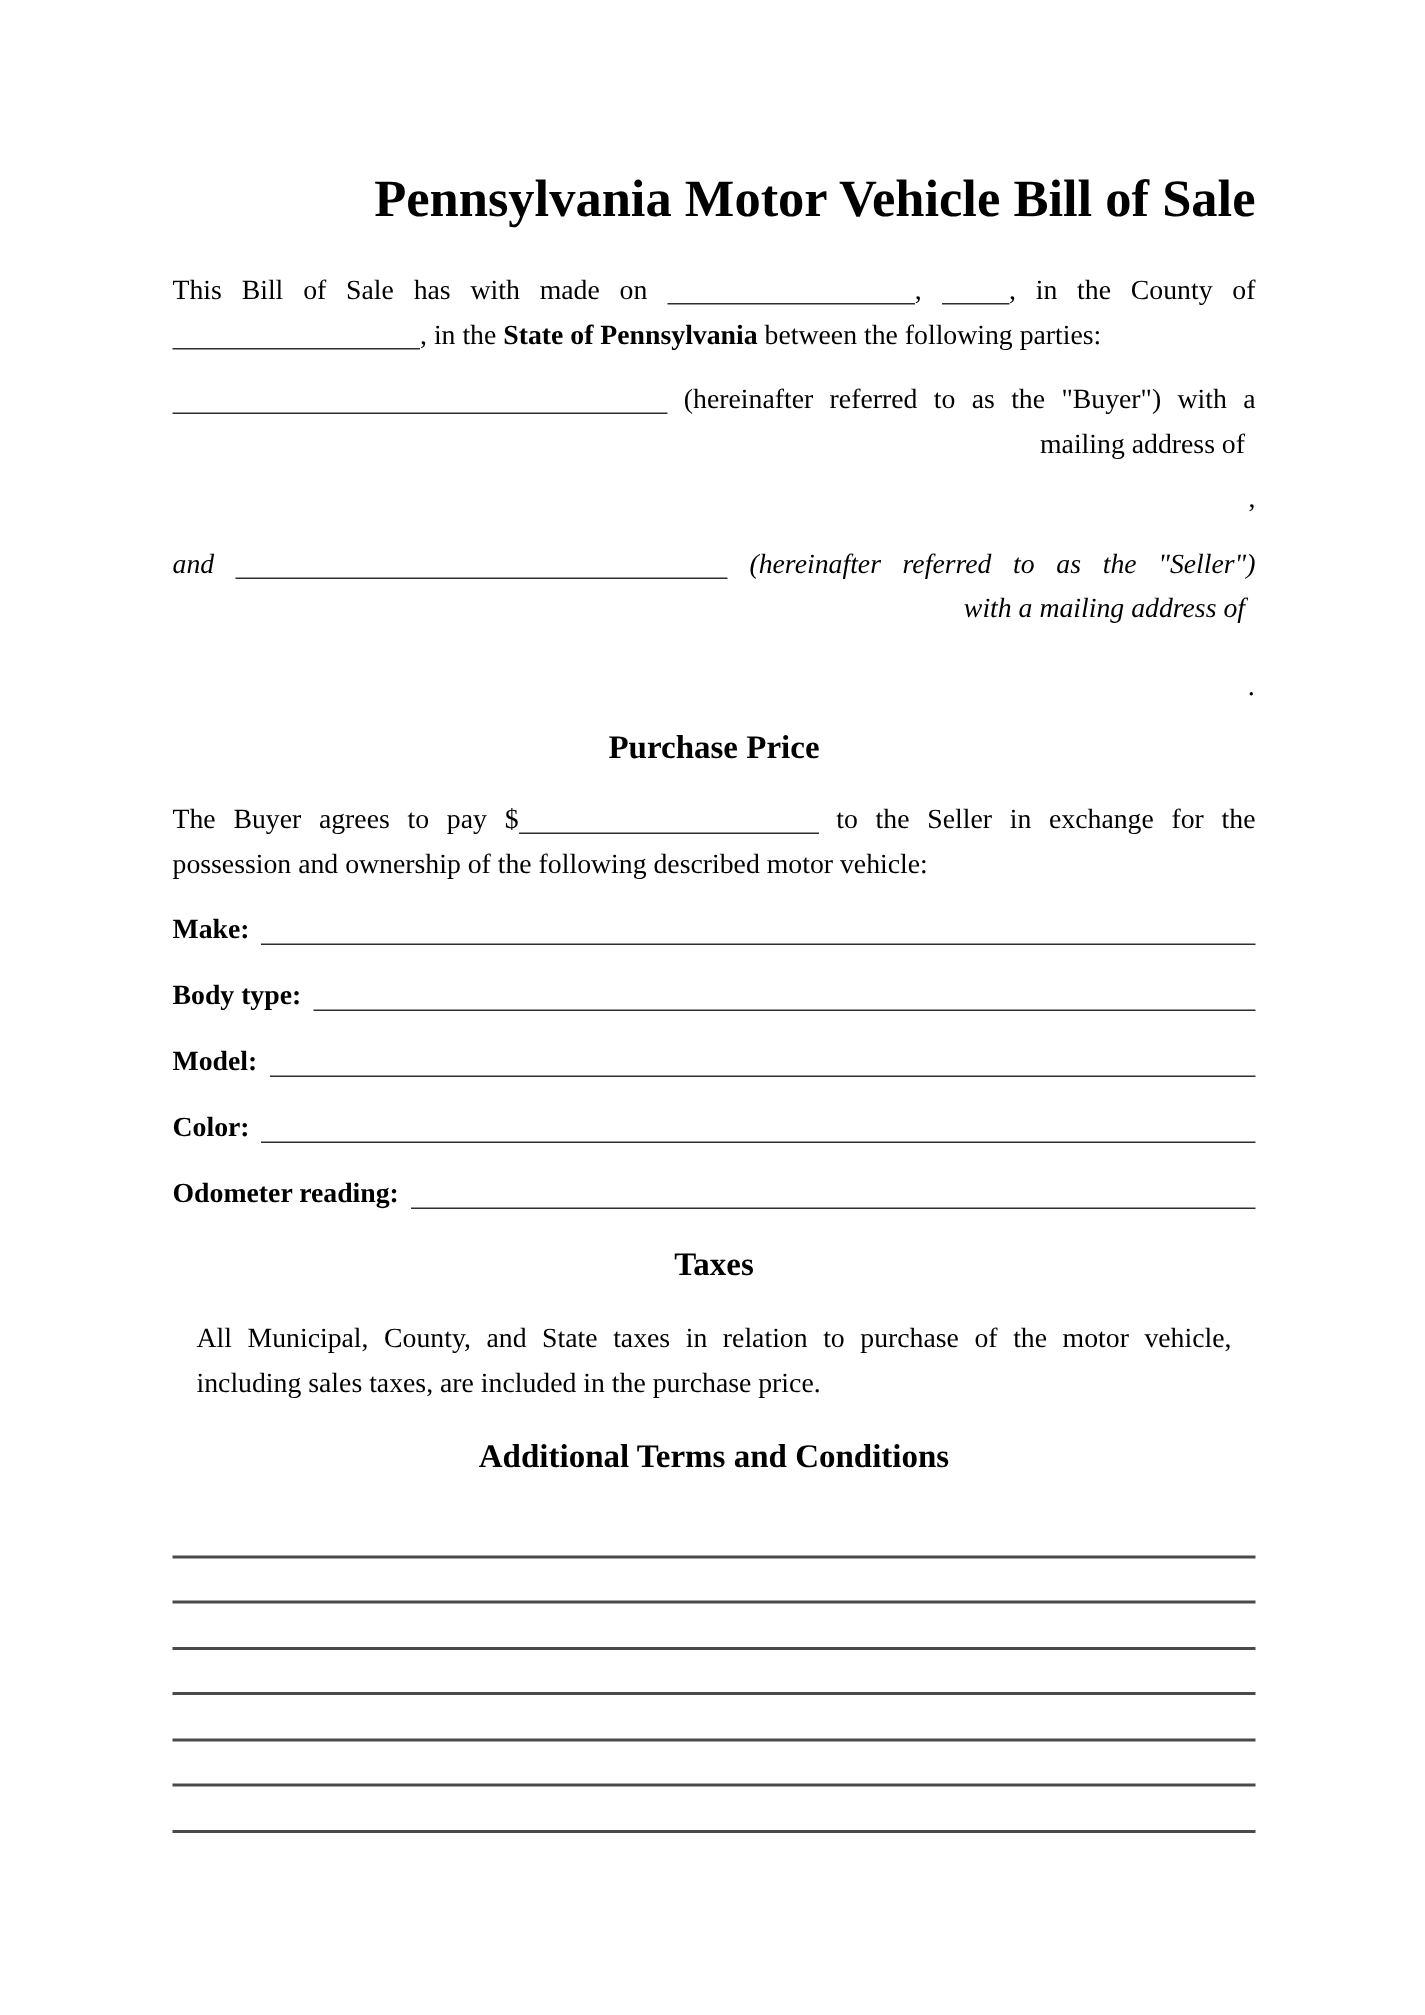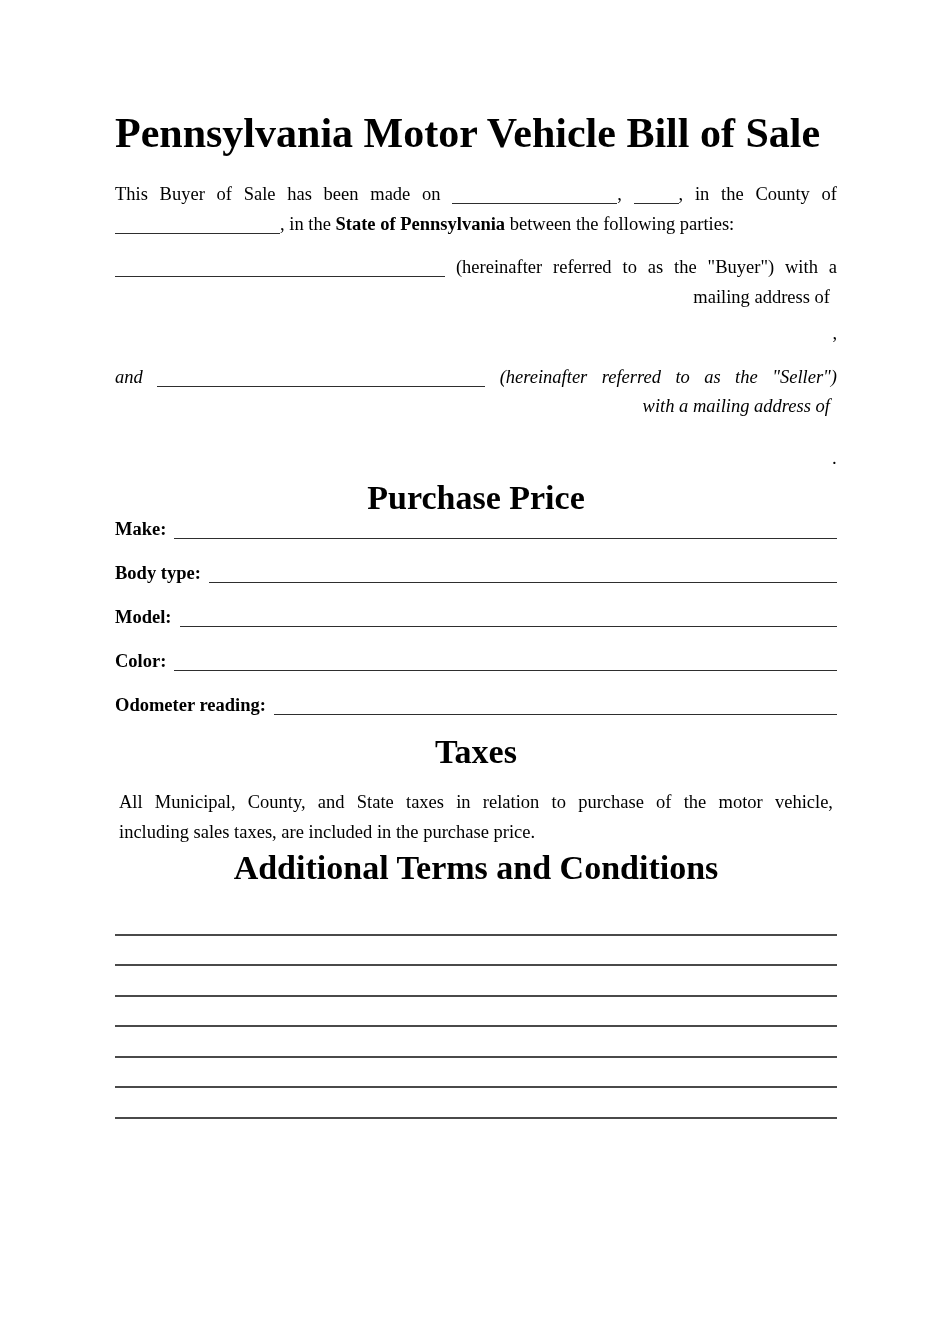--- a/index.html
+++ b/index.html
@@ -8,32 +8,32 @@
     width:950px;height:1343px;
     box-sizing:border-box;
     padding:112px 113px 0 115px;
     background:var(--page-bg,#ffffff);
     color:var(--text-color,#000000);
     font-family:"Liberation Serif","DejaVu Serif",serif;
     font-size:18.5px;line-height:29.5px;
     overflow:hidden;
   }
   .title{
-    font-size:42px;line-height:42px;
-    font-weight:bold;text-align:left;
+    font-size:35px;line-height:42px;
+    font-weight:bold;text-align:right;
     margin:0 0 26px 0;
   }
   .section-heading{
-    font-size:34px;line-height:34px;
+    font-size:22px;line-height:34px;
     font-weight:bold;text-align:center;
     margin:0;
   }
   .jline{text-align:justify;text-align-last:justify;}
   .lline{text-align:left;}
-  p{margin:4px;}
+  p{margin:16px;}
   .p-intro,.p-buyer{margin:0 0 14px 0;}
   .p-seller{margin:0;font-style:italic;}
   .sec-purchase{margin-top:8px;}
   .p-price{margin:18px 0 14px 0;}
   .sec-taxes{margin-top:4px;}
   .p-taxes{margin-top:19px;}
   .sec-atc{}
   .terms{margin-top:20px;}
 
   .blank{
@@ -75,21 +75,21 @@
 </style>
 </head>
 <body>
 
 <div class="page">
 
   <h1 class="title">Pennsylvania Motor Vehicle Bill of Sale</h1>
 
   <p class="p-intro">
     <span class="jline" style="display:block">
-      <span>This Buyer of Sale has been made on</span>
+      <span>This Bill of Sale has with made on</span>
       <span class="blank w165"></span><span>,</span>
       <span class="blank w45"></span><span>, in the County of</span>
     </span>
     <span class="lline" style="display:block">
       <span class="blank w165"></span><span>, in the </span><b>State of Pennsylvania</b><span> between the following parties:</span>
     </span>
   </p>
 
   <p class="p-buyer">
     <span class="jline" style="display:block">
@@ -114,20 +114,27 @@
       <span class="fill"></span>
     </span>
     <span class="flexline seller-line3">
       <span class="fill"></span>
       <span class="trail">.</span>
     </span>
   </p>
 
   <h2 class="section-heading sec-purchase">Purchase Price</h2>
 
+  <p class="p-price">
+    <span class="jline" style="display:block">
+      <span>The Buyer agrees to pay $</span><span class="blank w200"></span>
+      <span> to the Seller in exchange for the</span>
+    </span>
+    <span class="lline" style="display:block">possession and ownership of the following described motor vehicle:</span>
+  </p>
 
   <div class="fields">
     <div class="field">
       <span class="flabel">Make:</span>
       <span class="fill"></span>
     </div>
     <div class="field">
       <span class="flabel">Body type:</span>
       <span class="fill"></span>
     </div>

